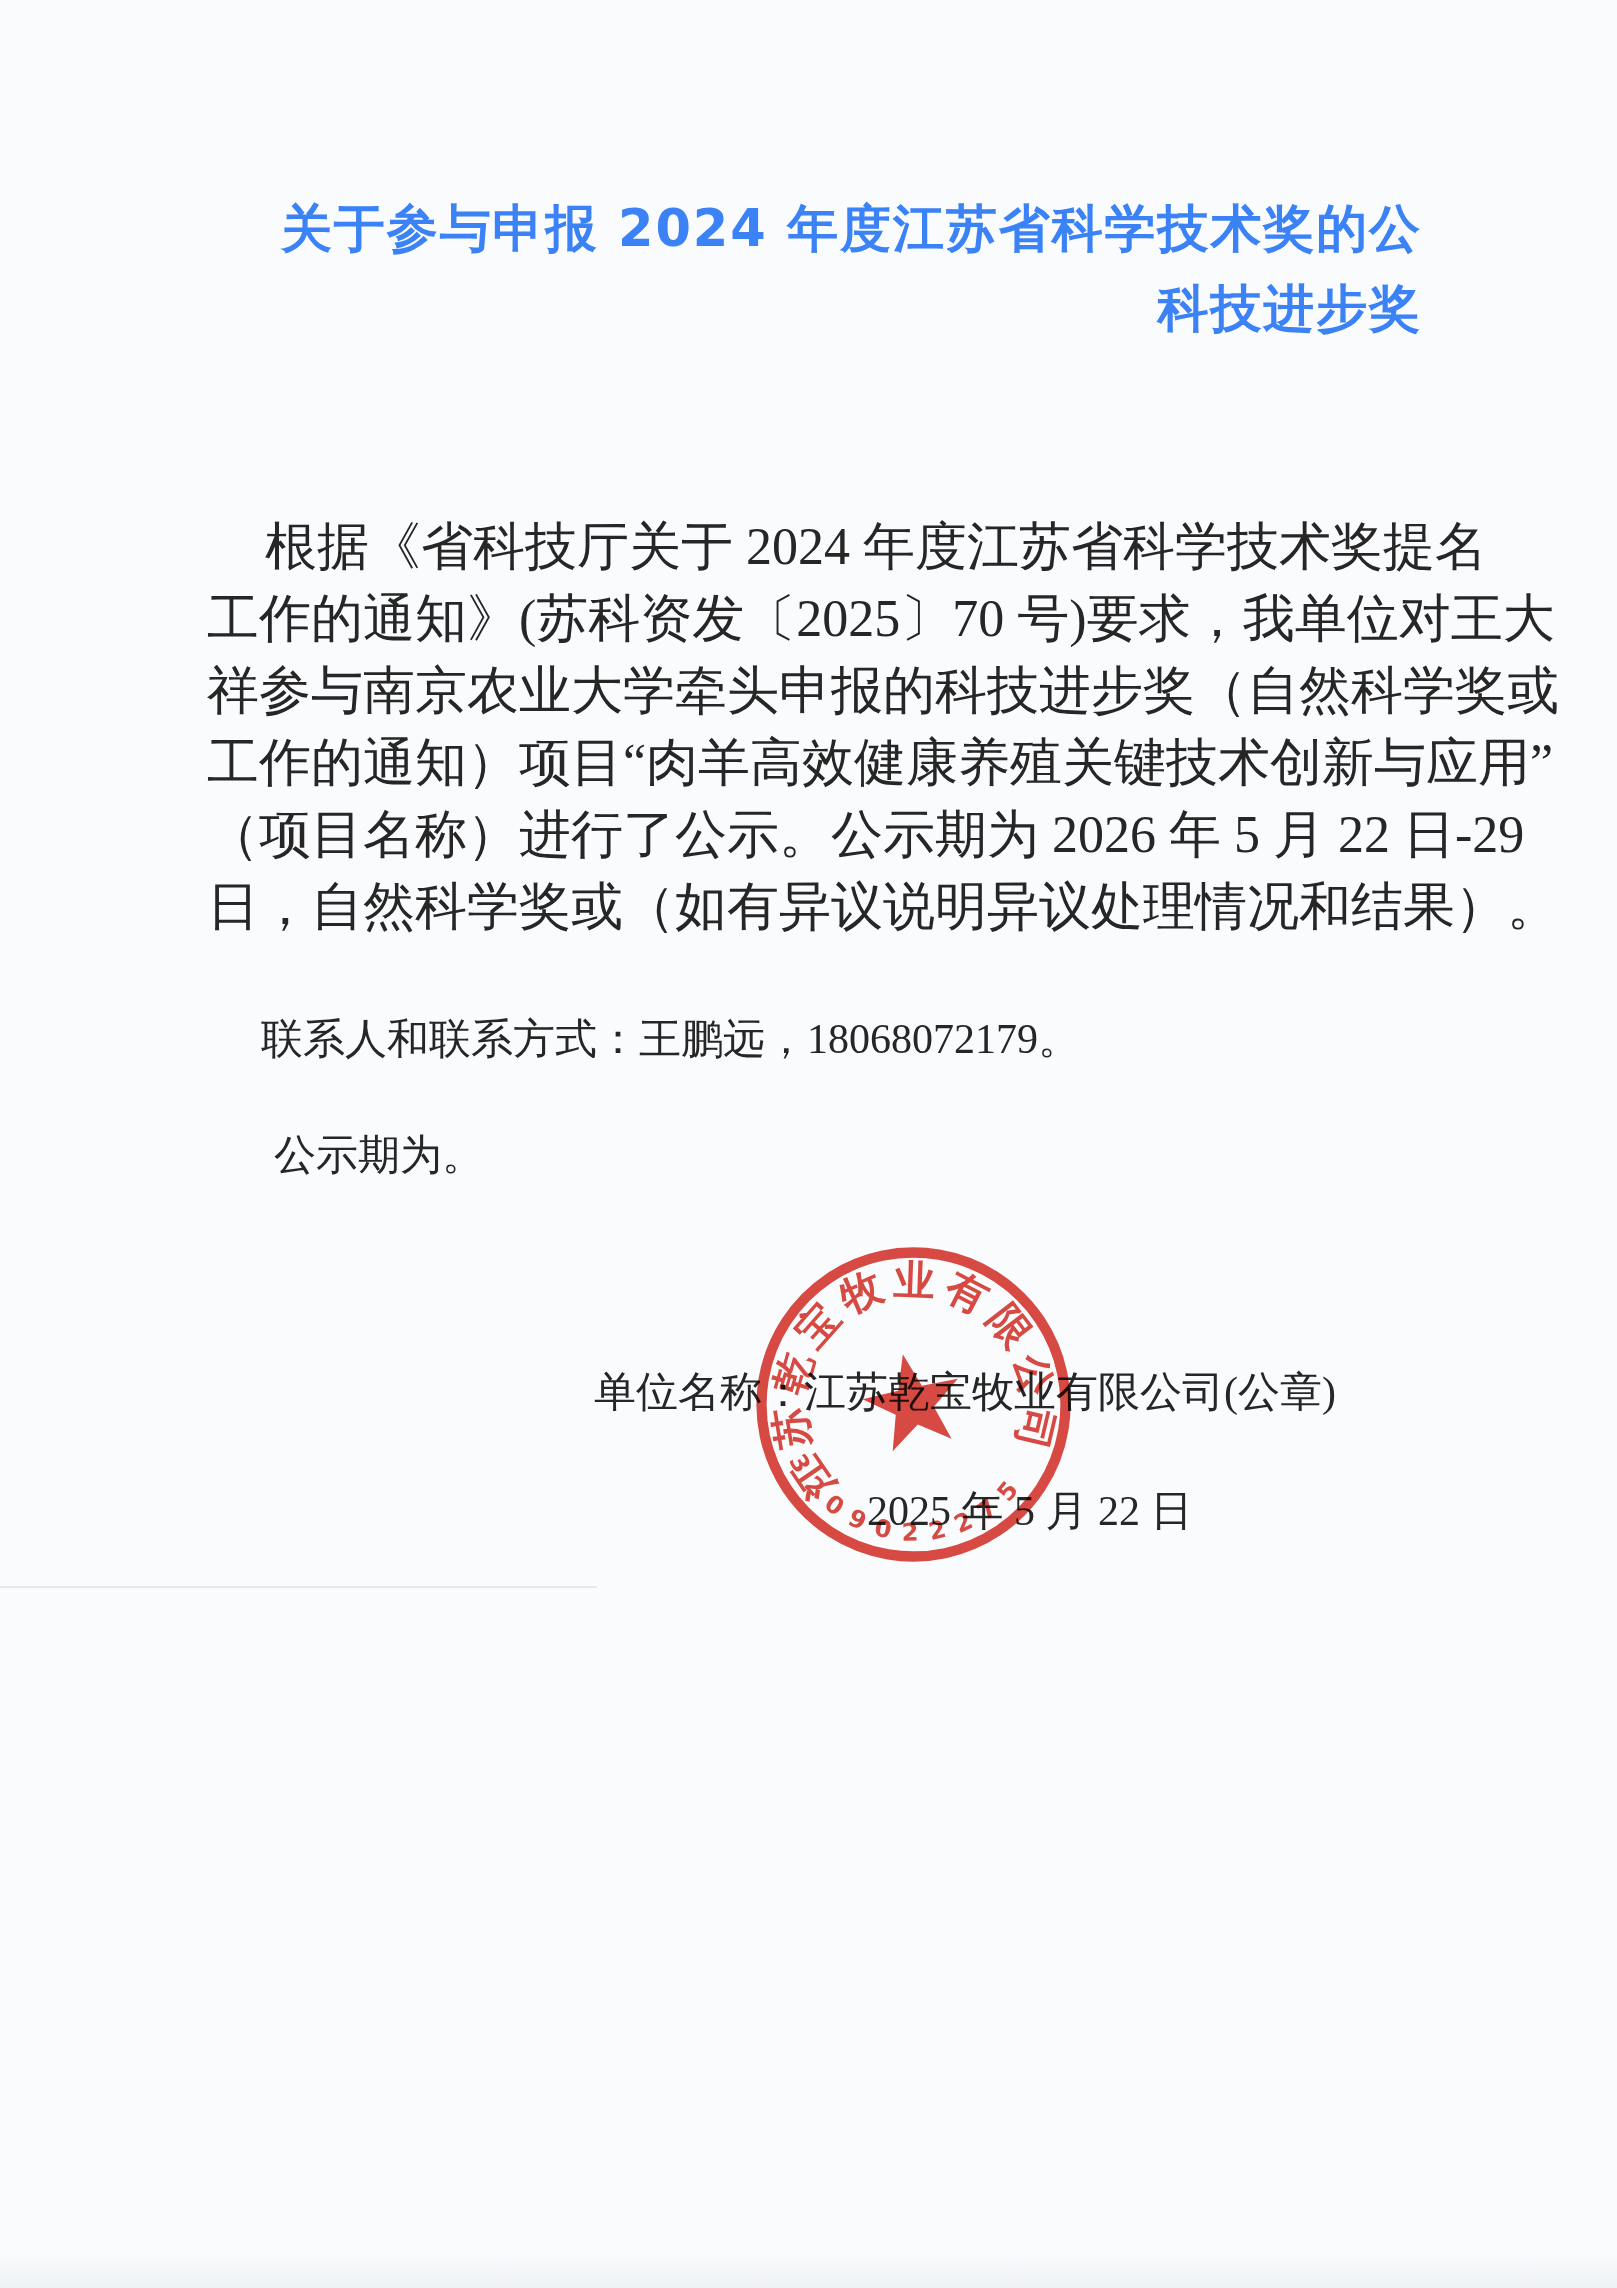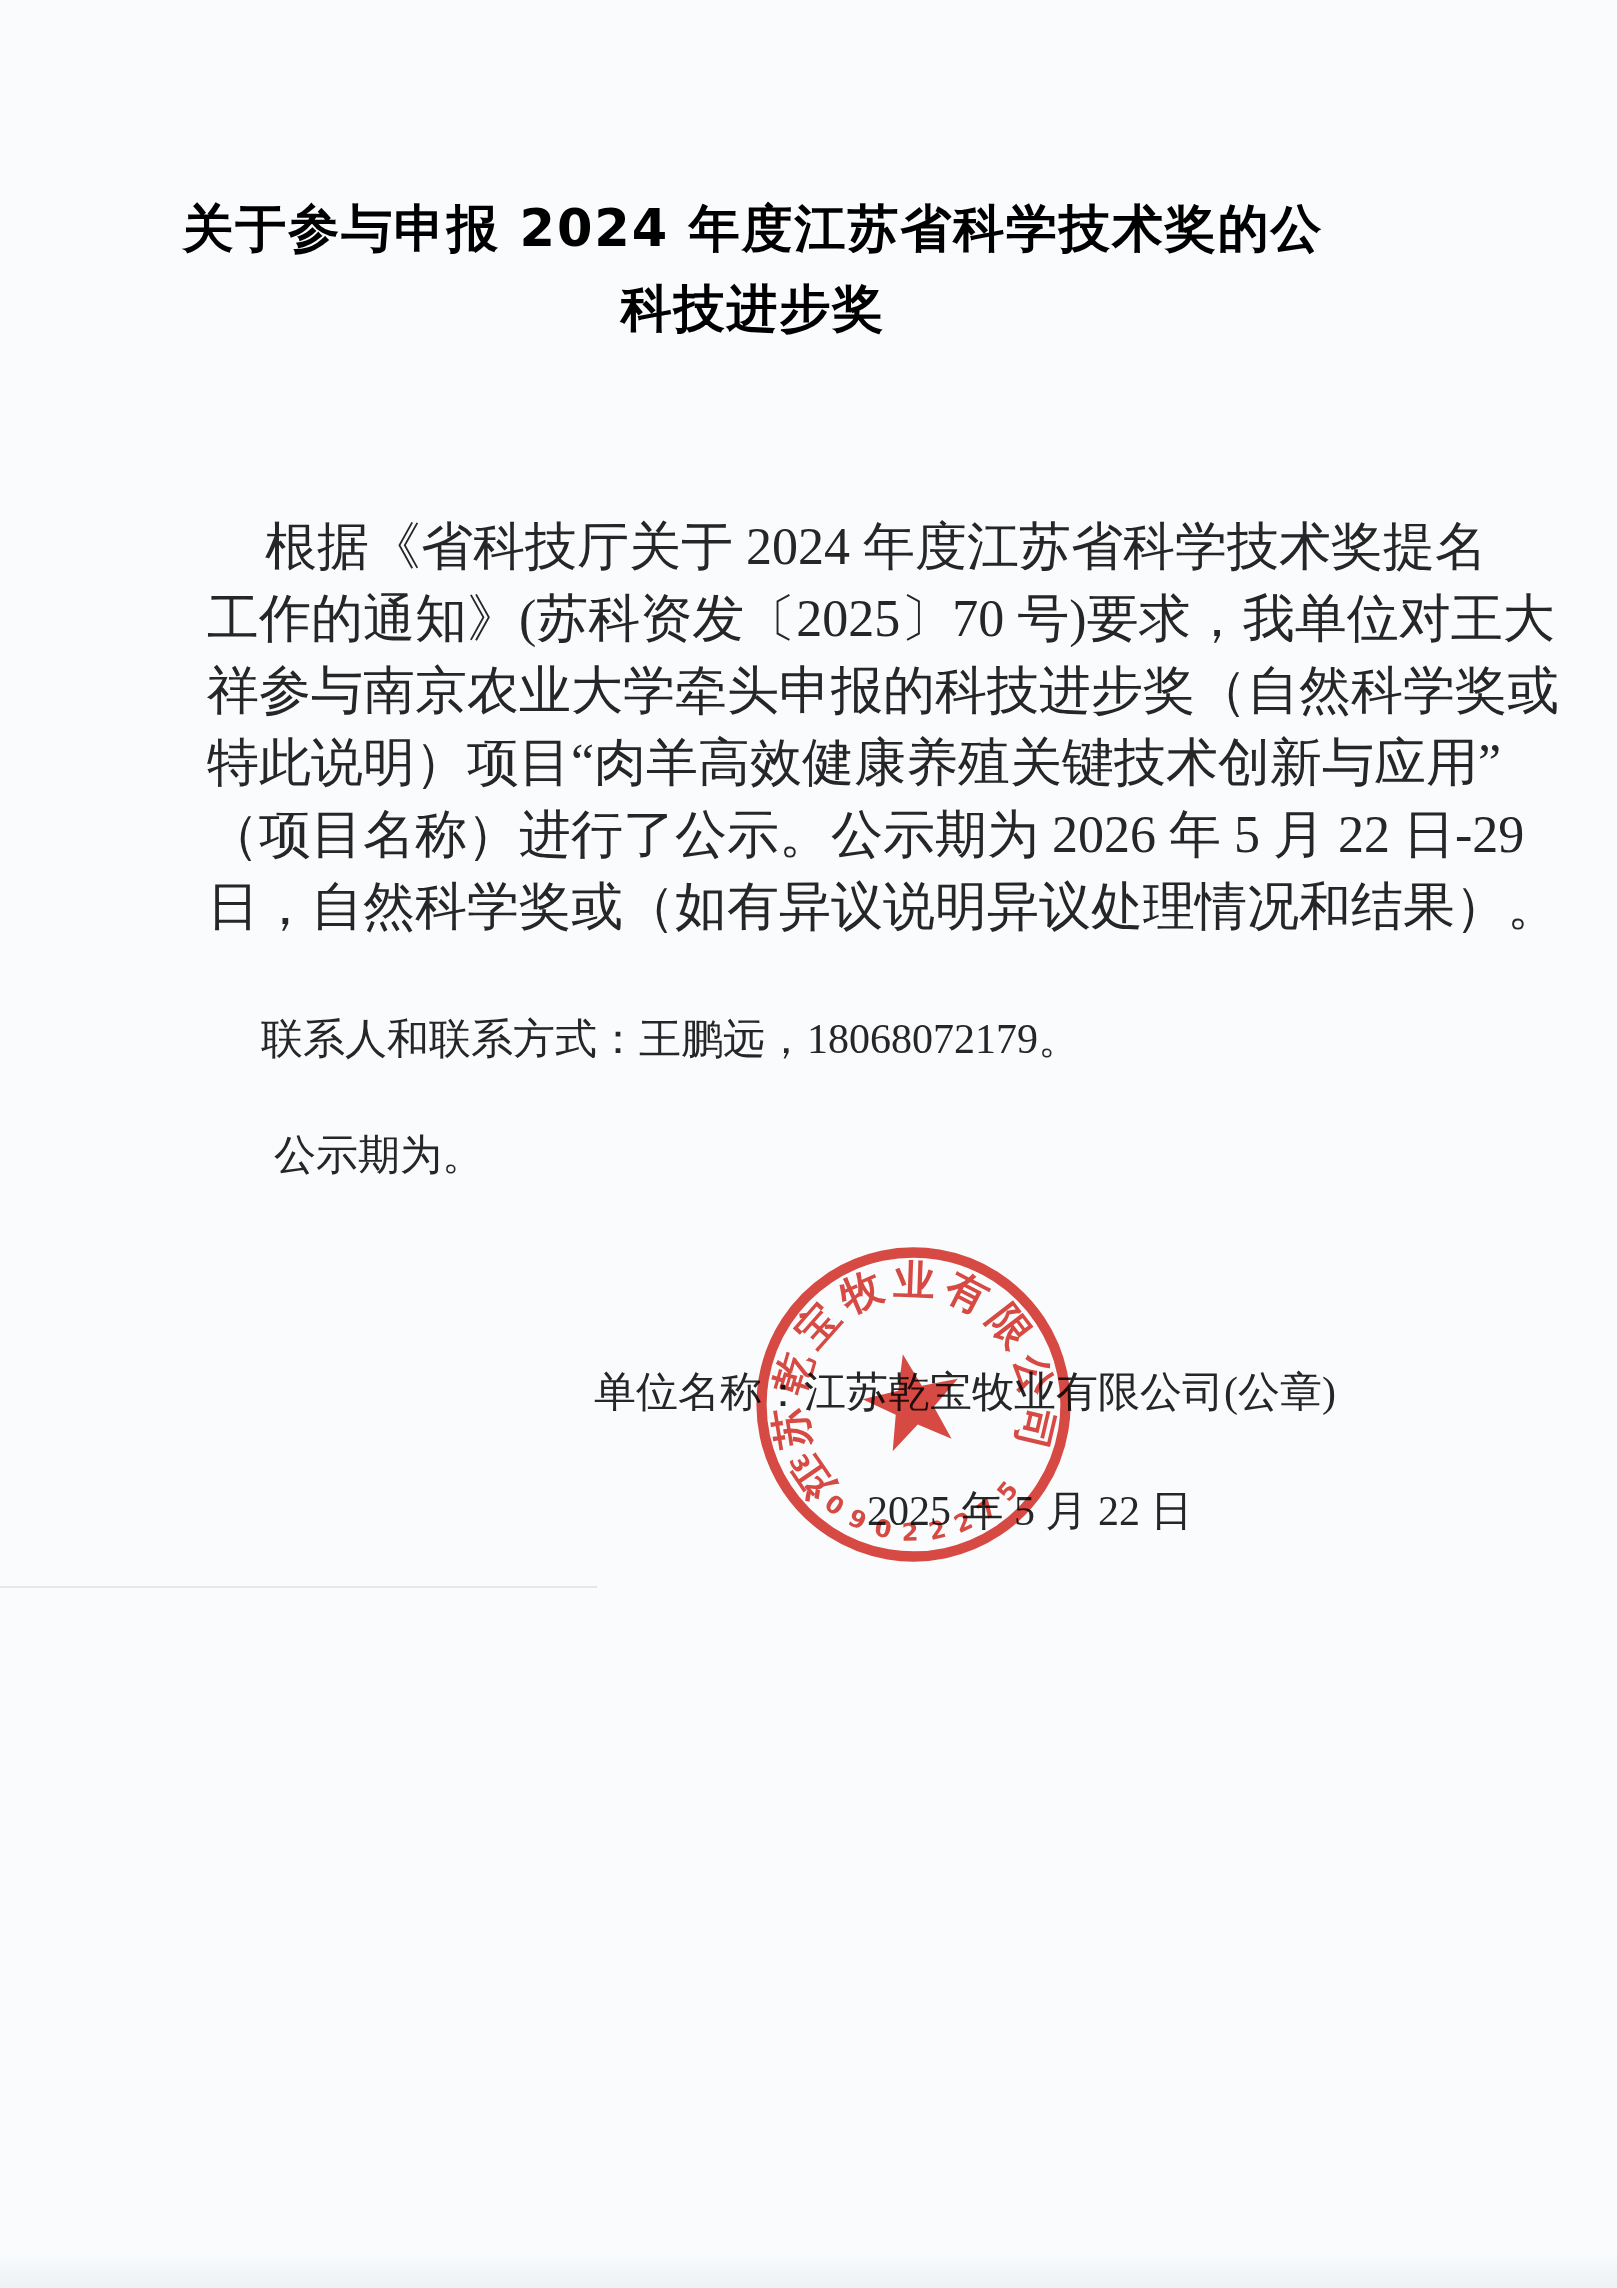--- a/index.html
+++ b/index.html
@@ -11,23 +11,23 @@
     overflow:hidden;
     font-family:"Liberation Serif","DejaVu Serif",serif;
     color:#222;
   }
   
   .crease{position:absolute;left:0;top:1586px;width:597px;height:1.9px;background:#dde3e9;opacity:.8;}
   .bottom-shade{position:absolute;left:0;bottom:0;width:100%;height:37px;background:linear-gradient(#f9fbfd,#eef1f4);}
 
   .title{
     position:absolute;left:84px;top:189px;width:1338px;
-    text-align:center;
+    text-align:right;
     font-family:"DejaVu Sans","Liberation Sans",sans-serif;
-    font-weight:bold;color:#000000;
+    font-weight:bold;color:#3b82f6;
     font-size:51px;line-height:80px;letter-spacing:1.9px;
   }
 
   .body-block{
     position:absolute;left:207px;top:511px;width:1037px;
     font-size:52px;line-height:72px;color:#262626;
   }
   .bline{
     width:100%;box-sizing:border-box;
     text-align:justify;text-align-last:justify;
@@ -61,21 +61,21 @@
 
   <div class="title">
     <div>关于参与申报 2024 年度江苏省科学技术奖的公</div>
     <div>科技进步奖</div>
   </div>
 
   <div class="body-block">
     <div class="bline indent">根据《省科技厅关于 2024 年度江苏省科学技术奖提名</div>
     <div class="bline">工作的通知》(苏科资发〔2025〕70 号)要求，我单位对王大</div>
     <div class="bline">祥参与南京农业大学牵头申报的科技进步奖（自然科学奖或</div>
-    <div class="bline">特此说明）项目“肉羊高效健康养殖关键技术创新与应用”</div>
+    <div class="bline">工作的通知）项目“肉羊高效健康养殖关键技术创新与应用”</div>
     <div class="bline">（项目名称）进行了公示。公示期为 2026 年 5 月 22 日-29</div>
     <div class="bline">日，自然科学奖或（如有异议说明异议处理情况和结果）。</div>
   </div>
 
   <div id="contact" class="free-line">联系人和联系方式：王鹏远，18068072179。</div>
 
   <div id="closing" class="free-line">公示期为。</div>
 
   <div id="signature" class="free-line">单位名称：江苏乾宝牧业有限公司(公章)</div>
 

